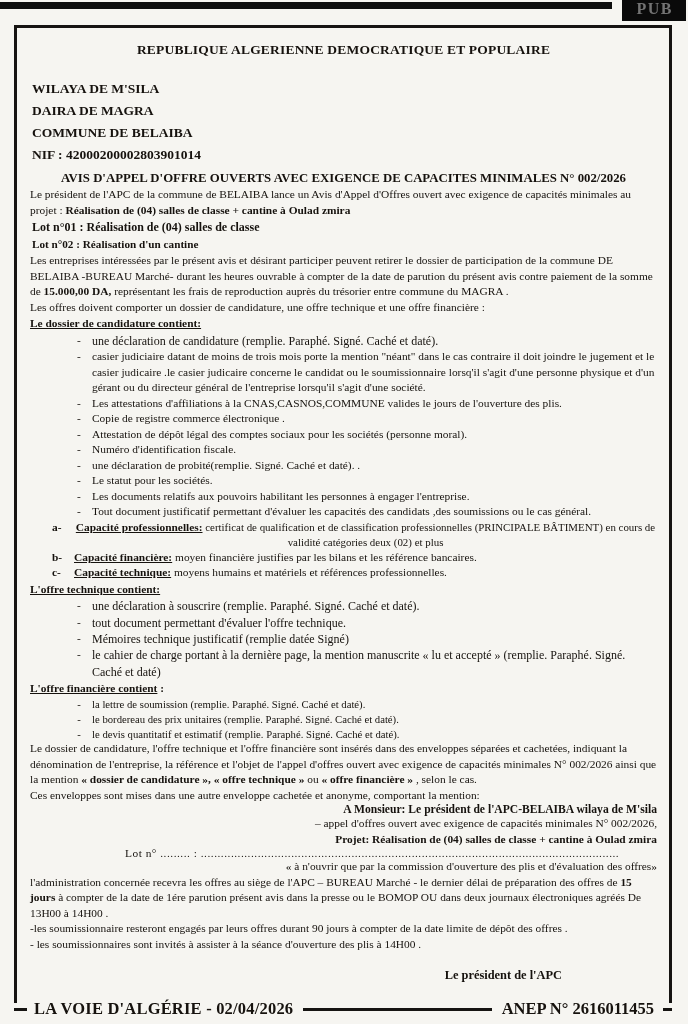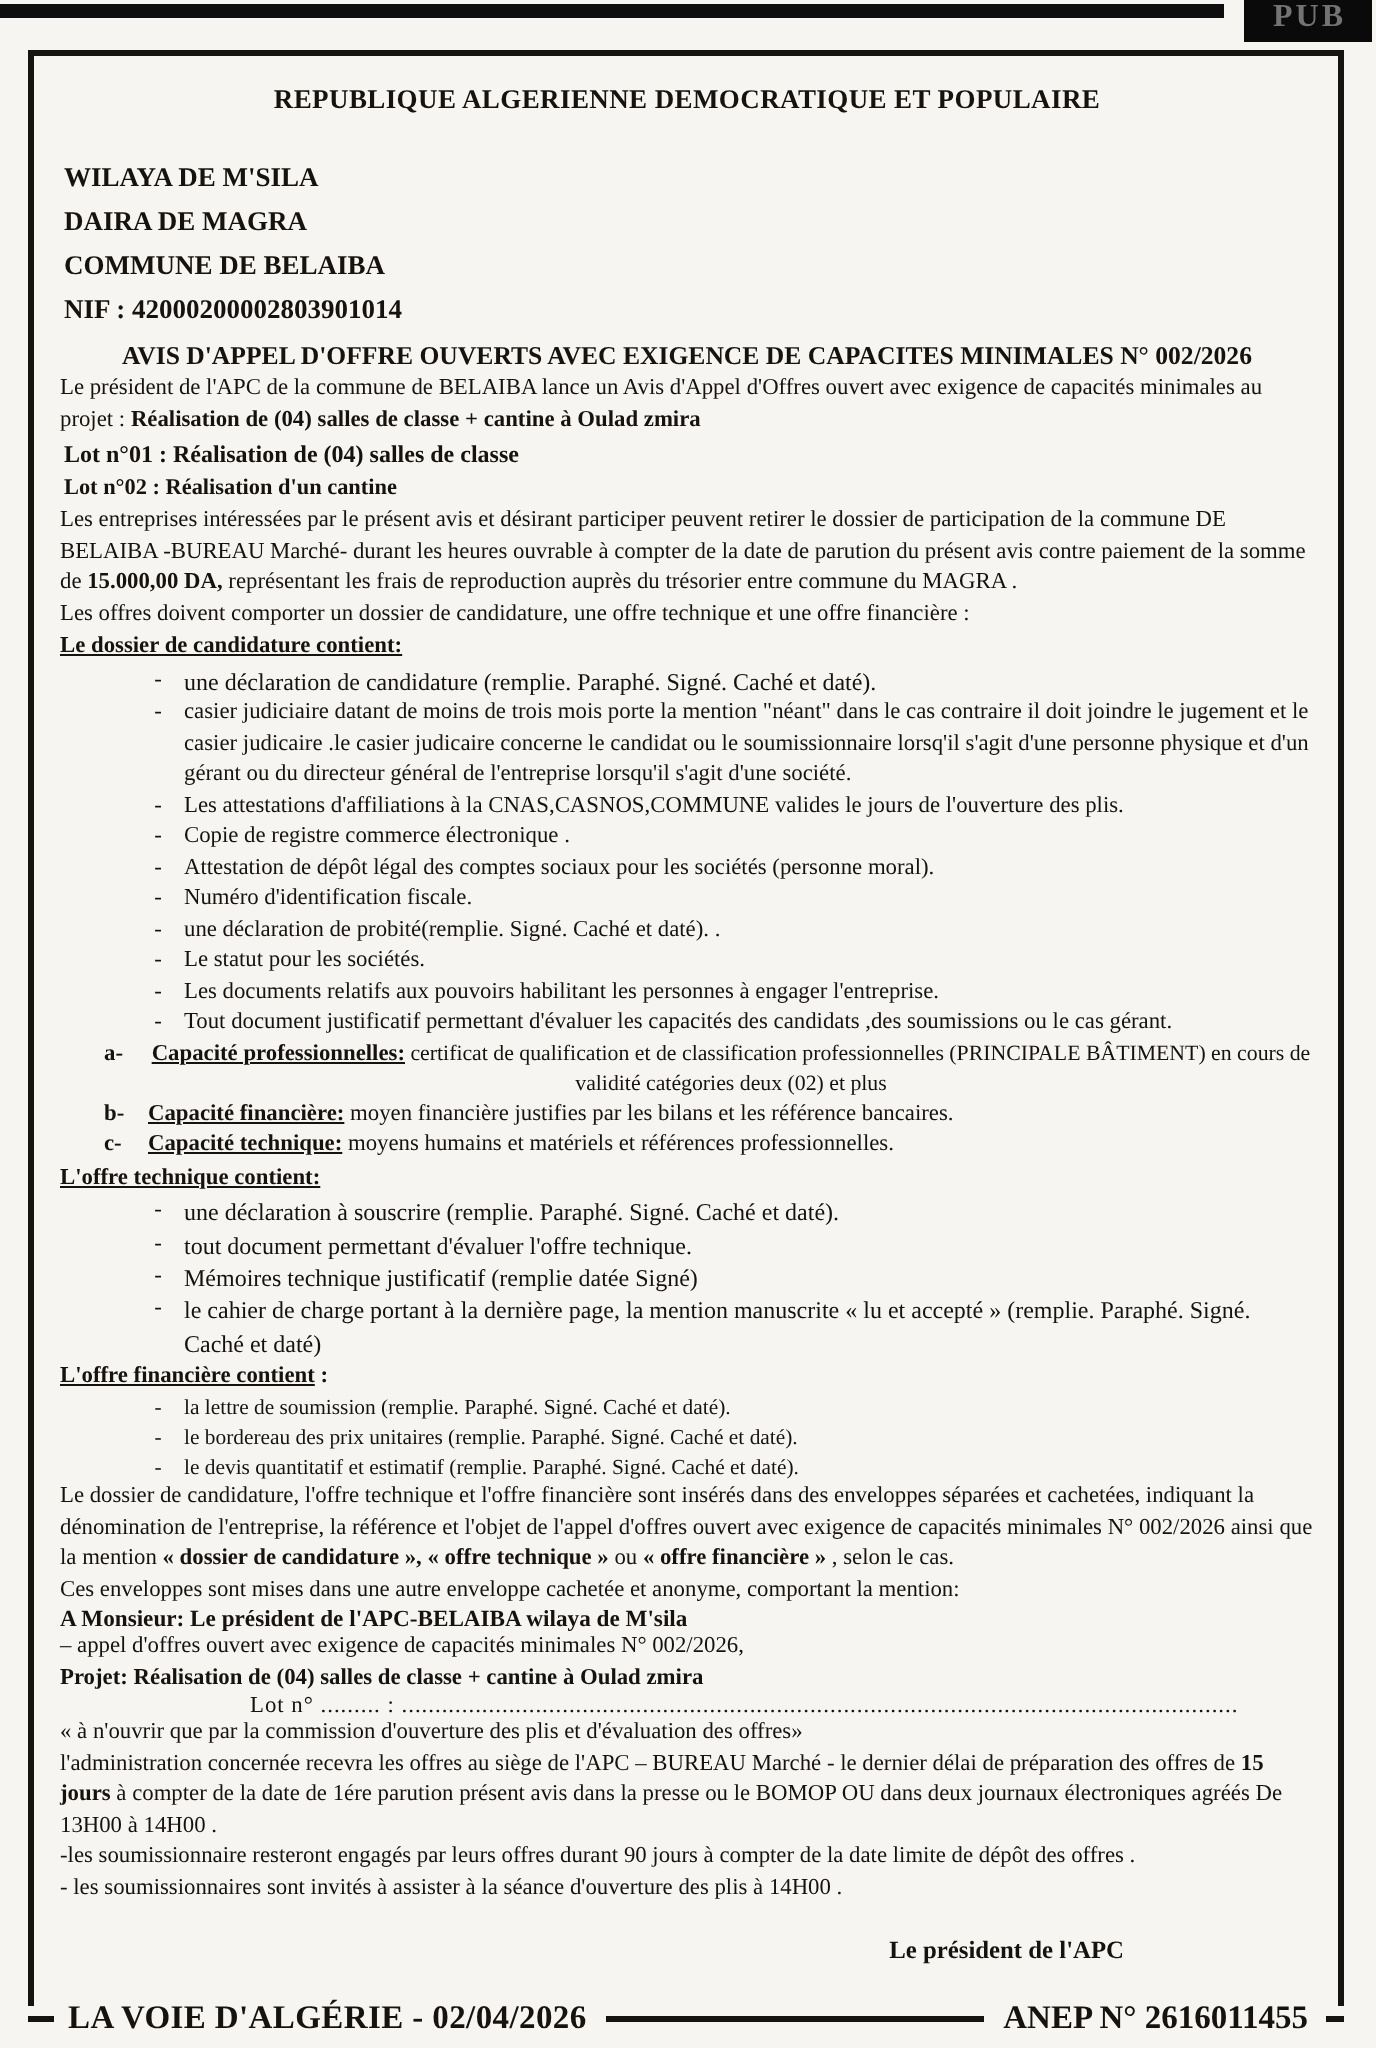--- a/index.html
+++ b/index.html
@@ -33,21 +33,21 @@
   .dash-row{display:flex;margin:0;}
   .dash{width:18px;text-align:center;flex:none;margin-left:40px;}
   .dash-text{flex:1;padding-left:4px;}
   .fin .dash-row{font-size:10.7px;}
   .tech-big{font-size:12px;}
   .cap-row{display:flex;}
   .cap-label{width:18px;flex:none;margin-left:22px;font-weight:bold;}
   .cap-body{flex:1;padding-left:4px;}
   .cap-title{font-weight:bold;text-decoration:underline;}
   .cap-small{font-size:10.9px;text-align:center;}
-  .center{text-align:left;}
+  .center{text-align:right;}
   .mention1{font-size:11.6px;}
   .lot-dotted{margin-left:95px;font-size:11.4px;letter-spacing:0.5px;}
   .signature{font-weight:bold;font-size:12.4px;text-align:right;padding-right:95px;margin-top:16px;}
   .footer{
     position:absolute;left:14px;right:16px;bottom:5px;
     display:flex;align-items:center;
   }
   .fstub{width:13px;border-top:3px solid #161412;flex:none;}
   .fstub-r{width:9px;border-top:3px solid #161412;flex:none;}
   .journal{font-weight:bold;font-size:16.5px;white-space:nowrap;padding:0 10px 0 7px;letter-spacing:0.2px;}
@@ -113,21 +113,21 @@
     <div class="dash-row">
         <span class="dash">-</span>
         <span class="dash-text">Le statut pour les sociétés.</span>
       </div>
     <div class="dash-row">
         <span class="dash">-</span>
         <span class="dash-text">Les documents relatifs aux pouvoirs habilitant les personnes à engager l'entreprise.</span>
       </div>
     <div class="dash-row">
         <span class="dash">-</span>
-        <span class="dash-text">Tout document justificatif  permettant d'évaluer les capacités des candidats ,des soumissions ou le cas gérant.</span>
+        <span class="dash-text">Tout document justificatif  permettant d'évaluer les capacités des candidats ,des soumissions ou le cas général.</span>
       </div>
   </div>
 
   <div class="cap-row">
       <span class="cap-label">a-</span>
       <span class="cap-body cap-small"><span class="cap-title" style="font-size:11.4px;">Capacité professionnelles:</span><span> certificat de qualification et de classification professionnelles (PRINCIPALE BÂTIMENT) en cours de validité catégories deux  (02)  et plus</span></span>
     </div>
   <div class="cap-row">
       <span class="cap-label">b-</span>
       <span class="cap-body"><span class="cap-title">Capacité financière:</span><span> moyen financière justifies par les bilans et les référence bancaires.</span></span>

